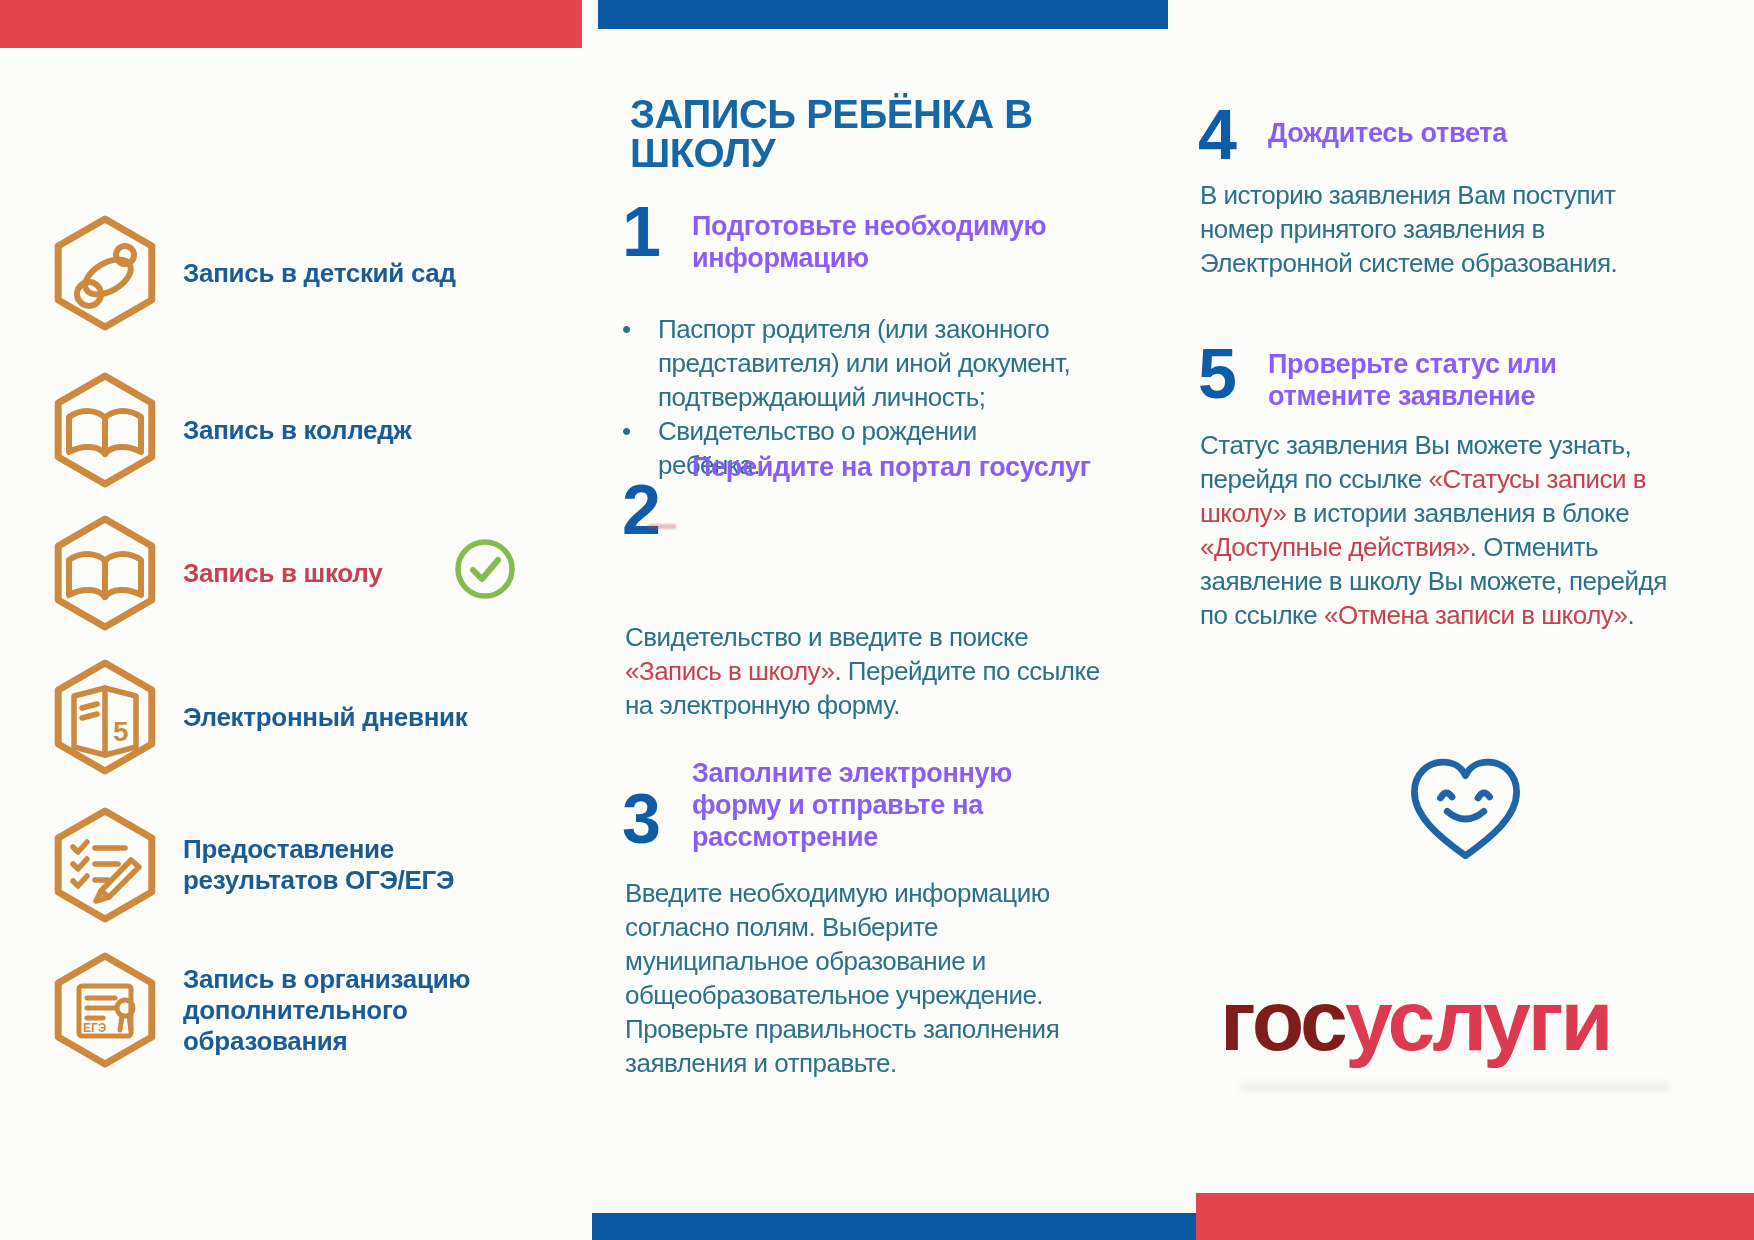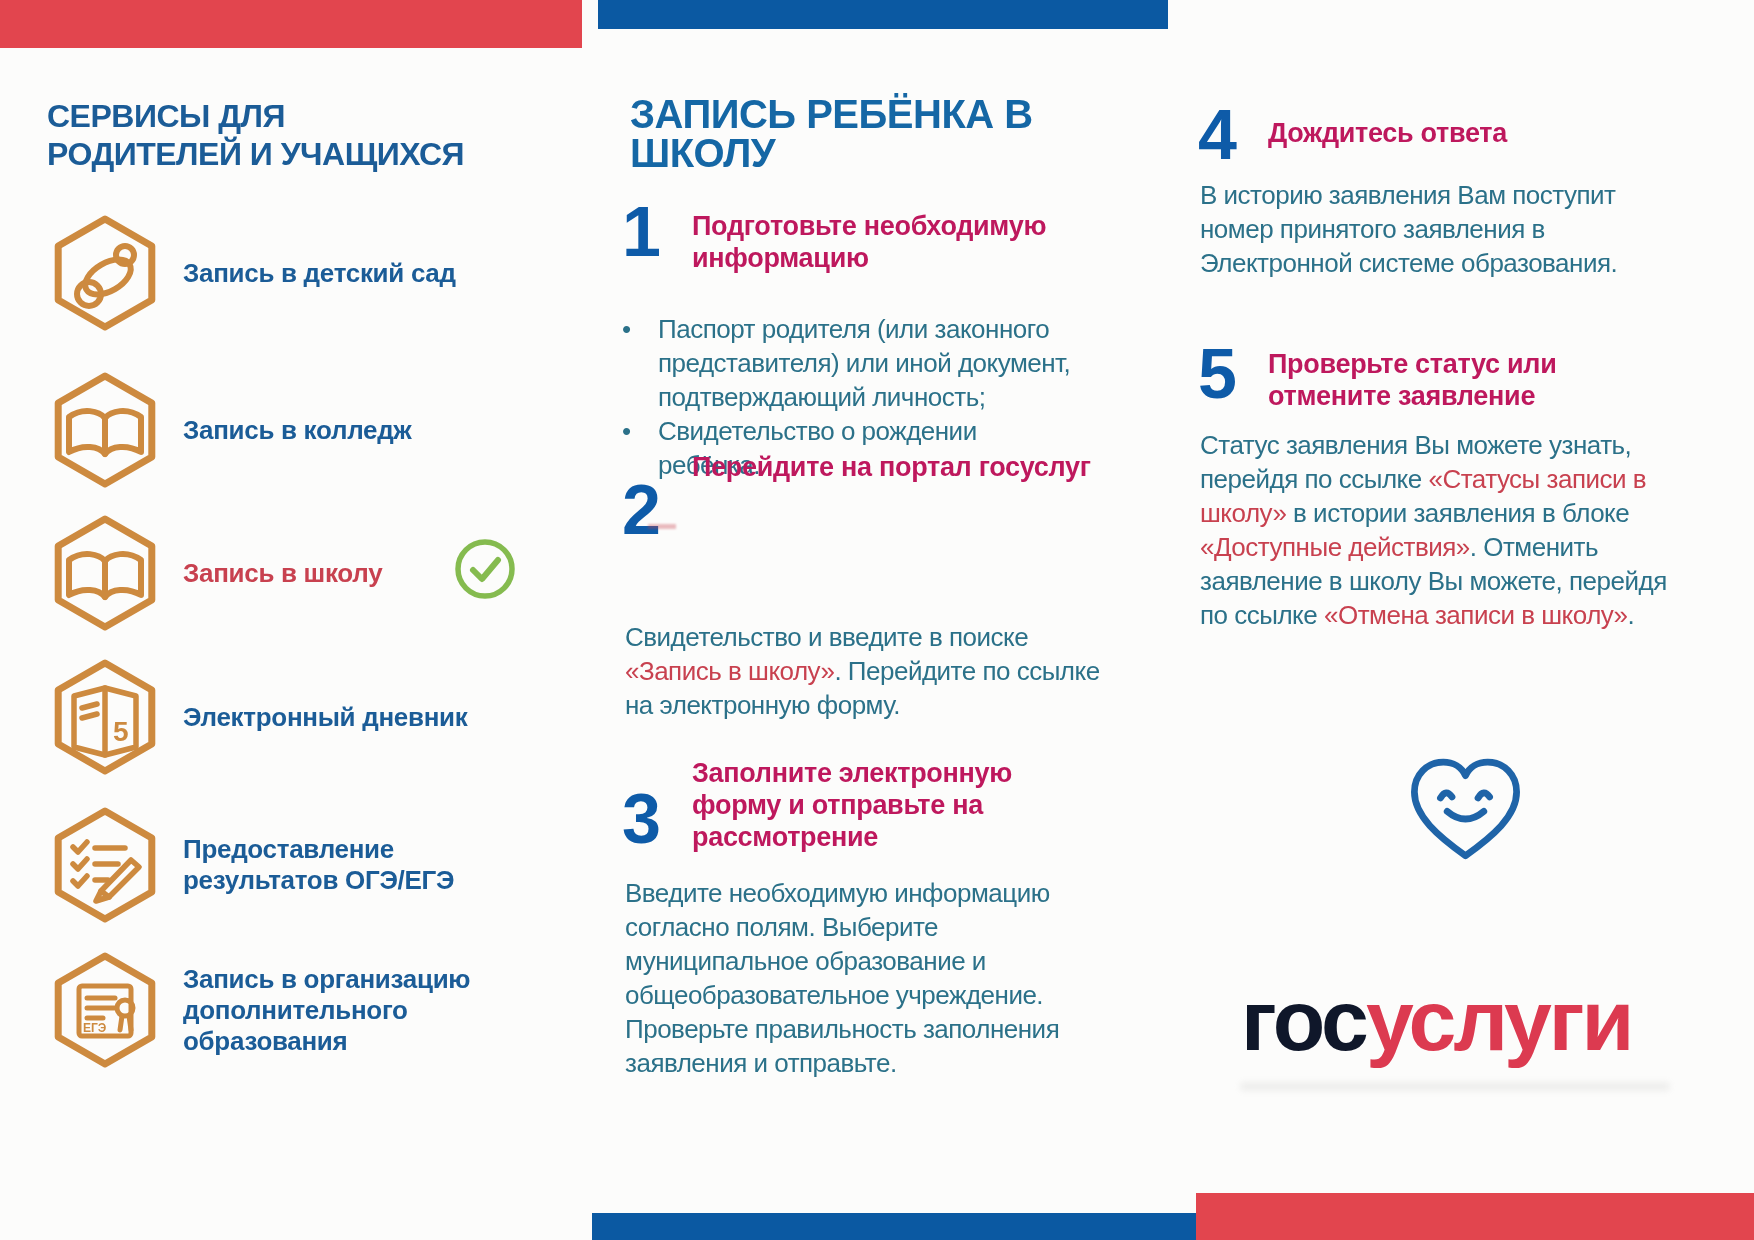--- a/index.html
+++ b/index.html
@@ -22,21 +22,21 @@
   .service-label{margin-left:18px;width:300px;font-size:26px;line-height:31px;
     font-weight:bold;color:#1b5c97;letter-spacing:-0.3px;}
   .service-label.highlight{color:#c8414f;}
   .check-badge{position:absolute;left:408px;top:24px;width:64px;height:64px;}
 
   
   .step-row{position:absolute;display:flex;align-items:flex-start;}
   .step-num{flex:0 0 56px;font-size:70px;line-height:64px;font-weight:bold;color:#0e5ba8;}
   .step-num.shift-down{margin-top:30px;}
   .step-heading{margin-left:14px;font-size:27px;line-height:32px;font-weight:bold;
-    color:#be185d;letter-spacing:-0.3px;}
+    color:#8b5cf6;letter-spacing:-0.3px;}
   .step-heading.nowrap{white-space:nowrap;}
   .para{position:absolute;font-size:26px;line-height:34px;color:#2b7189;
     letter-spacing:-0.5px;font-weight:500;}
   .para .accent{color:#c8414f;}
 
   .mid-title{position:absolute;left:630px;top:95px;width:430px;font-size:40px;
     line-height:39px;font-weight:bold;color:#1567a5;letter-spacing:-0.5px;}
 
   .bullet-list{position:absolute;left:622px;top:312px;width:460px;}
   .bullet-item{display:flex;}
@@ -48,21 +48,21 @@
   .url-redact{position:absolute;left:650px;top:545px;width:365px;height:13px;
     background:linear-gradient(90deg,#d8d8d6 0%,#eceiee 20%,#cfcfcd 45%,#e4e4e2 70%,#bdbdbb 90%,#d9d9d7 100%);
     filter:blur(2px);opacity:0.45;border-radius:6px;}
   .url-redact-red{position:absolute;left:648px;top:524px;width:28px;height:5px;
     background:#c8414f;opacity:0.35;filter:blur(1px);}
 
   
   .heart-wrap{position:absolute;left:1398px;top:745px;width:135px;height:127px;}
   .logo{position:absolute;left:1220px;top:970px;font-size:86px;font-weight:bold;
     letter-spacing:-3px;line-height:100px;}
-  .logo .logo-blue{color:#0f172a;margin-left:21px;}
+  .logo .logo-blue{color:#7f1d1d;}
   .logo .logo-red{color:#dc3a50;text-align:right;}
   .logo-smudge{position:absolute;left:1240px;top:1082px;width:430px;height:9px;
     background:#9a9a98;opacity:0.14;filter:blur(3px);border-radius:4px;}
 </style>
 </head>
 <body>
 
 <svg width="0" height="0" style="position:absolute">
   <defs>
     <g id="hexframe">
@@ -71,24 +71,20 @@
   </defs>
 </svg>
 
 <div class="page">
 
   <div class="bar bar-top-red"></div>
   <div class="bar bar-top-blue"></div>
   <div class="bar bar-bottom-blue"></div>
   <div class="bar bar-bottom-red"></div>
 
-  <div class="left-title">
-    <div>СЕРВИСЫ ДЛЯ</div>
-    <div>РОДИТЕЛЕЙ И УЧАЩИХСЯ</div>
-  </div>
 
   <div class="service-item" style="top:213px">
     <svg class="hex-icon" viewBox="0 0 120 120">
       <use href="#hexframe"></use>
       <g fill="none" stroke="#cd8a3f" stroke-width="6" stroke-linecap="round">
         <circle cx="44" cy="81" r="12"></circle>
         <ellipse cx="63" cy="64" rx="25" ry="14" transform="rotate(-30 63 64)"></ellipse>
         <circle cx="80" cy="42" r="9"></circle>
       </g>
     </svg>

